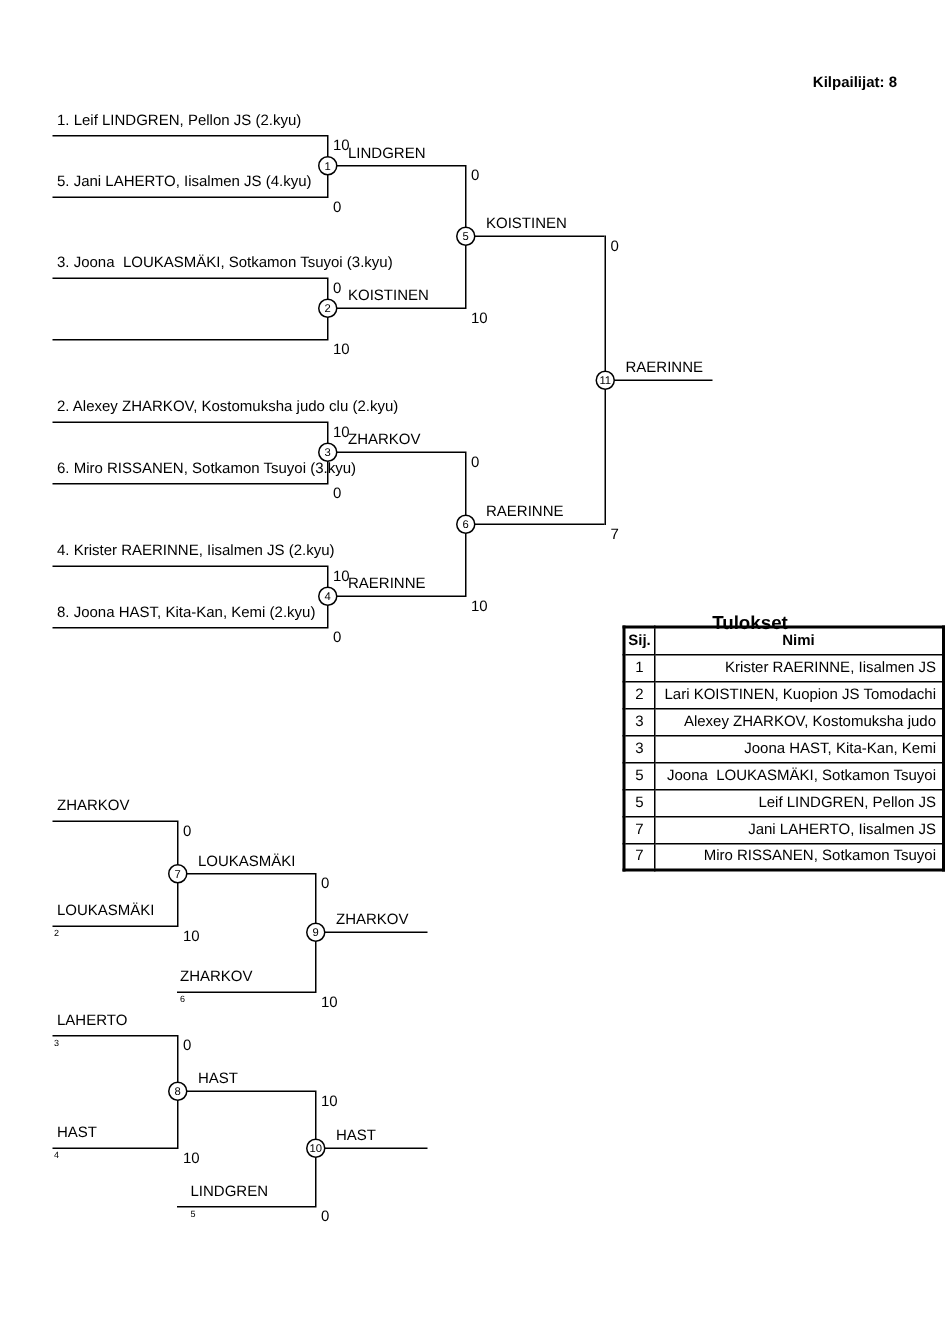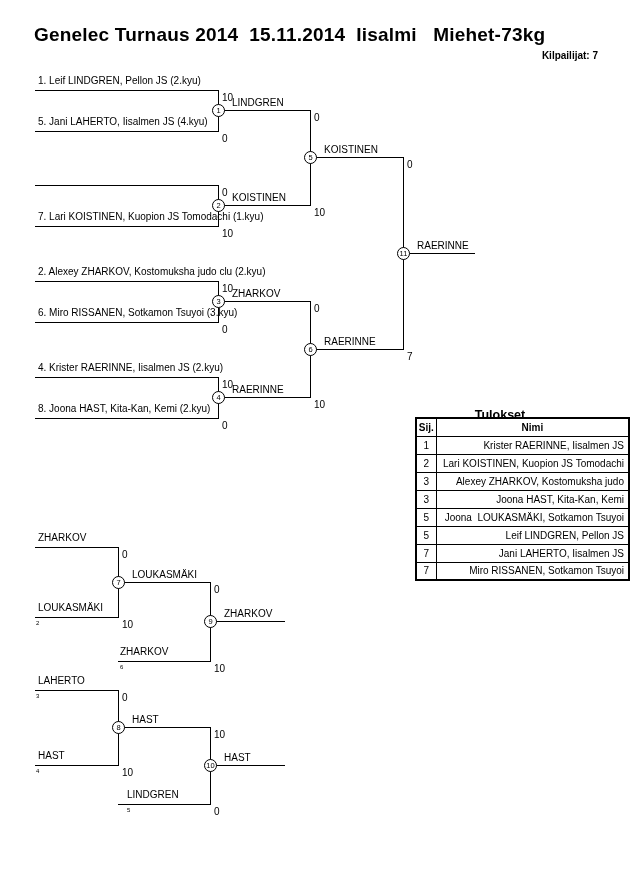--- a/index.html
+++ b/index.html
@@ -64,38 +64,37 @@
   table.results th { font-weight: bold; text-align: center; }
   table.results .pos { width: 32px; text-align: center; }
   table.results .nm  { width: 200px; padding: 0 4px; text-align: right; }
   table.results th.nm { text-align: center; }
 </style>
 </head>
 <body>
 
 <div id="page">
 
-  <div class="abs page-title" style="left:34px;top:24px">Genelec Turnaus 2014  15.11.2014  Iisalmi   Miehet-73kg</div>
-  <div class="abs competitors" style="left:420px;top:50px;width:178px">Kilpailijat: 7</div>
+  <div class="abs competitors" style="left:420px;top:50px;width:178px">Kilpailijat: 8</div>
 
   <div class="abs txt" style="left:38px;top:75px">1. Leif LINDGREN, Pellon JS (2.kyu)</div>
   <div class="abs hline" style="left:35px;top:90px;width:183px"></div>
   <div class="abs sc" style="left:222px;top:92px">10</div>
   <div class="abs txt" style="left:38px;top:116px">5. Jani LAHERTO, Iisalmen JS (4.kyu)</div>
   <div class="abs hline" style="left:35px;top:131px;width:183px"></div>
   <div class="abs sc" style="left:222px;top:133px">0</div>
   <div class="abs vline" style="left:218px;top:90px;height:42px"></div>
   <div class="abs node" style="left:212px;top:104px">1</div>
   <div class="abs win" style="left:232px;top:97px">LINDGREN</div>
   <div class="abs hline" style="left:218px;top:110px;width:92px"></div>
   <div class="abs sc" style="left:314px;top:112px">0</div>
 
+  <div class="abs txt" style="left:38px;top:170px">3. Joona  LOUKASMÄKI, Sotkamon Tsuyoi (3.kyu)</div>
   <div class="abs hline" style="left:35px;top:185px;width:183px"></div>
   <div class="abs sc" style="left:222px;top:187px">0</div>
-  <div class="abs txt" style="left:38px;top:211px">7. Lari KOISTINEN, Kuopion JS Tomodachi (1.kyu)</div>
   <div class="abs hline" style="left:35px;top:226px;width:183px"></div>
   <div class="abs sc" style="left:222px;top:228px">10</div>
   <div class="abs vline" style="left:218px;top:185px;height:42px"></div>
   <div class="abs node" style="left:212px;top:199px">2</div>
   <div class="abs win" style="left:232px;top:192px">KOISTINEN</div>
   <div class="abs hline" style="left:218px;top:205px;width:92px"></div>
   <div class="abs sc" style="left:314px;top:207px">10</div>
 
   <div class="abs vline" style="left:310px;top:110px;height:96px"></div>
   <div class="abs node" style="left:304px;top:151px">5</div>

